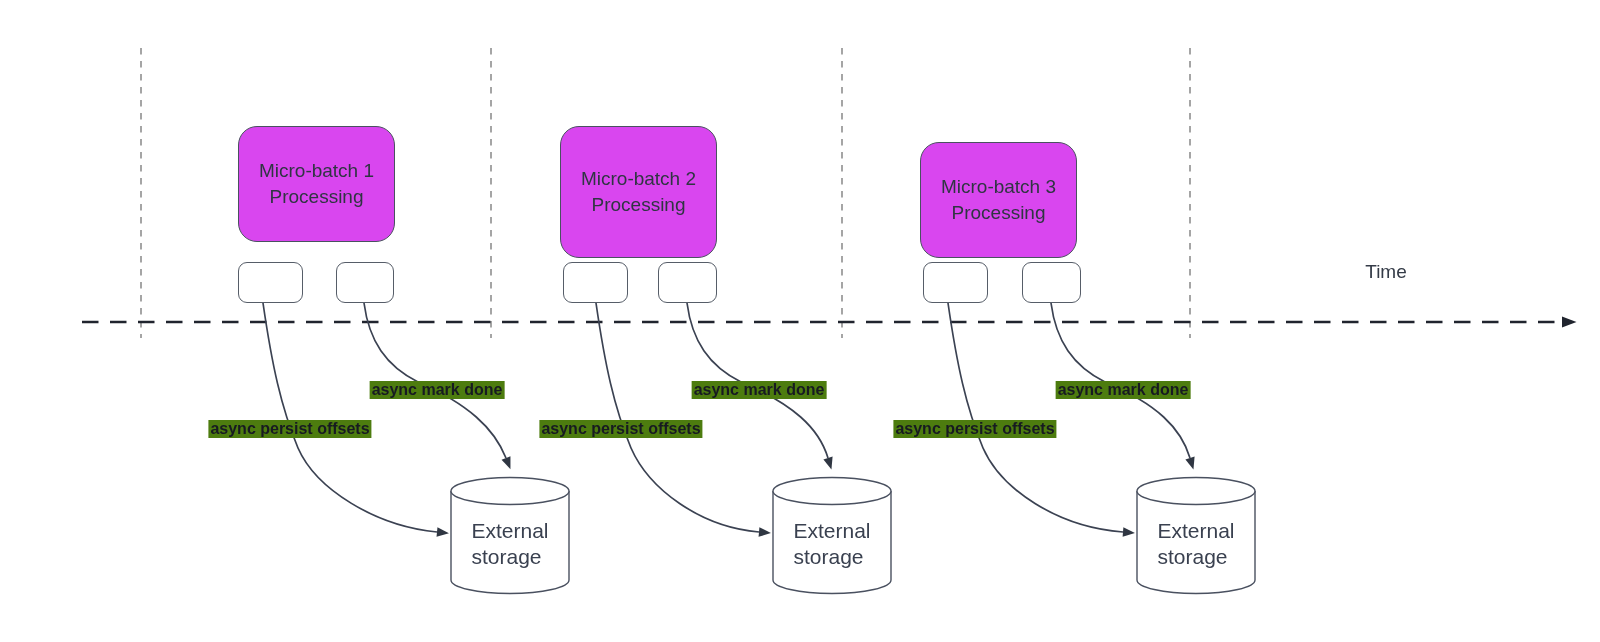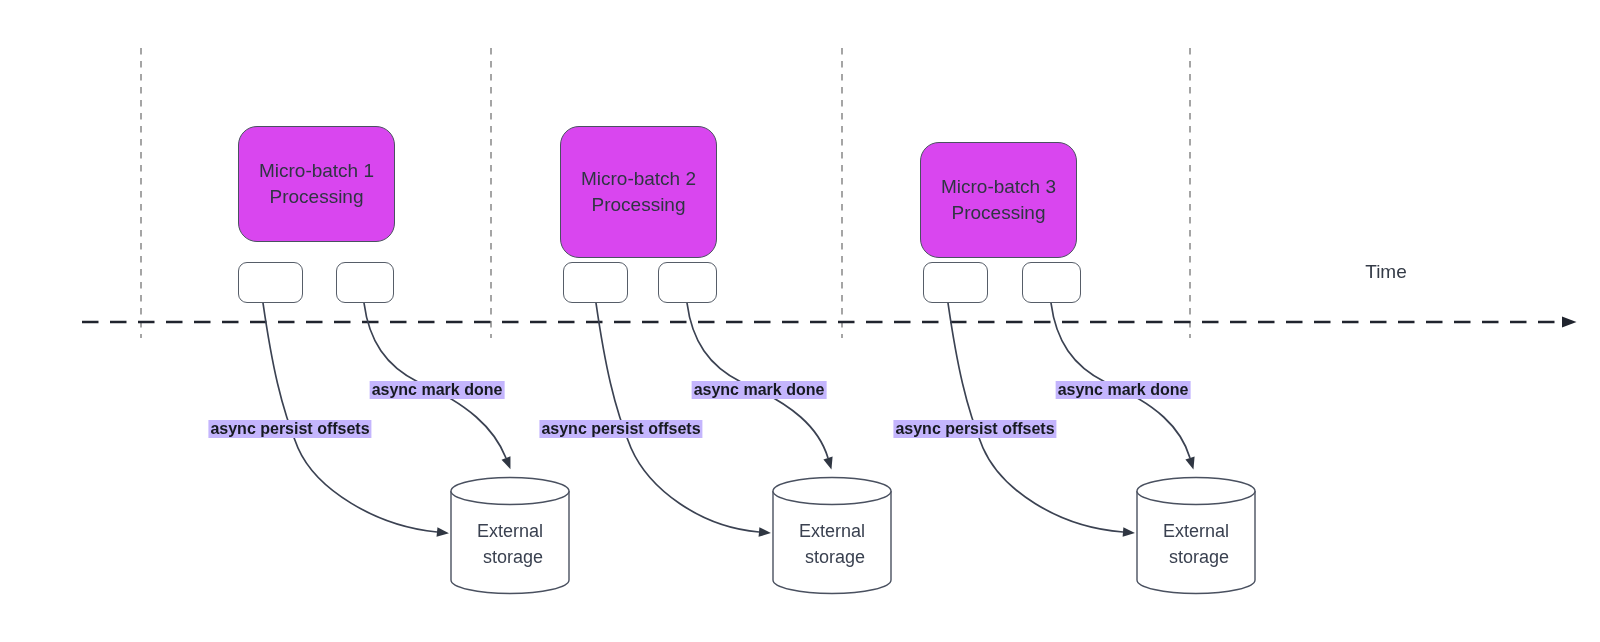--- a/index.html
+++ b/index.html
@@ -15,25 +15,25 @@
     display: flex; flex-direction: column; align-items: center; justify-content: center;
     font-size: 19px; line-height: 26px; color: #2f3542; text-align: center;
     box-sizing: border-box; z-index: 2;
   }
   .small-box {
     border: 1.6px solid #565d68; border-radius: 9px; background: #ffffff;
     box-sizing: border-box; z-index: 2;
   }
   .edge-label {
     font-size: 16px; font-weight: 700; color: #171a21; white-space: nowrap;
-    background: #c4b5fd; padding: 0 2px;
+    background: #4d7c0f; padding: 0 2px;
     transform: translate(-50%, -50%); z-index: 3;
   }
   .storage-label {
-    font-size: 18px; line-height: 26px; color: #3a4150; text-align: right;
+    font-size: 21px; line-height: 26px; color: #3a4150; text-align: left;
     transform: translate(-50%, -50%); z-index: 3; white-space: nowrap;
   }
   .time-label {
     font-size: 19px; color: #343b47; transform: translate(-50%, -50%); z-index: 3;
     white-space: nowrap;
   }
   .guide { stroke: #a5a5a5; stroke-width: 2; stroke-dasharray: 6.5 6.5; fill: none; }
   .axis  { stroke: #20242e; stroke-width: 2.5; stroke-dasharray: 16.5 11.5; fill: none; }
   .curve { stroke: #3b4252; stroke-width: 1.7; fill: none; }
   .cyl   { stroke: #4a5160; stroke-width: 1.4; fill: #ffffff; }

